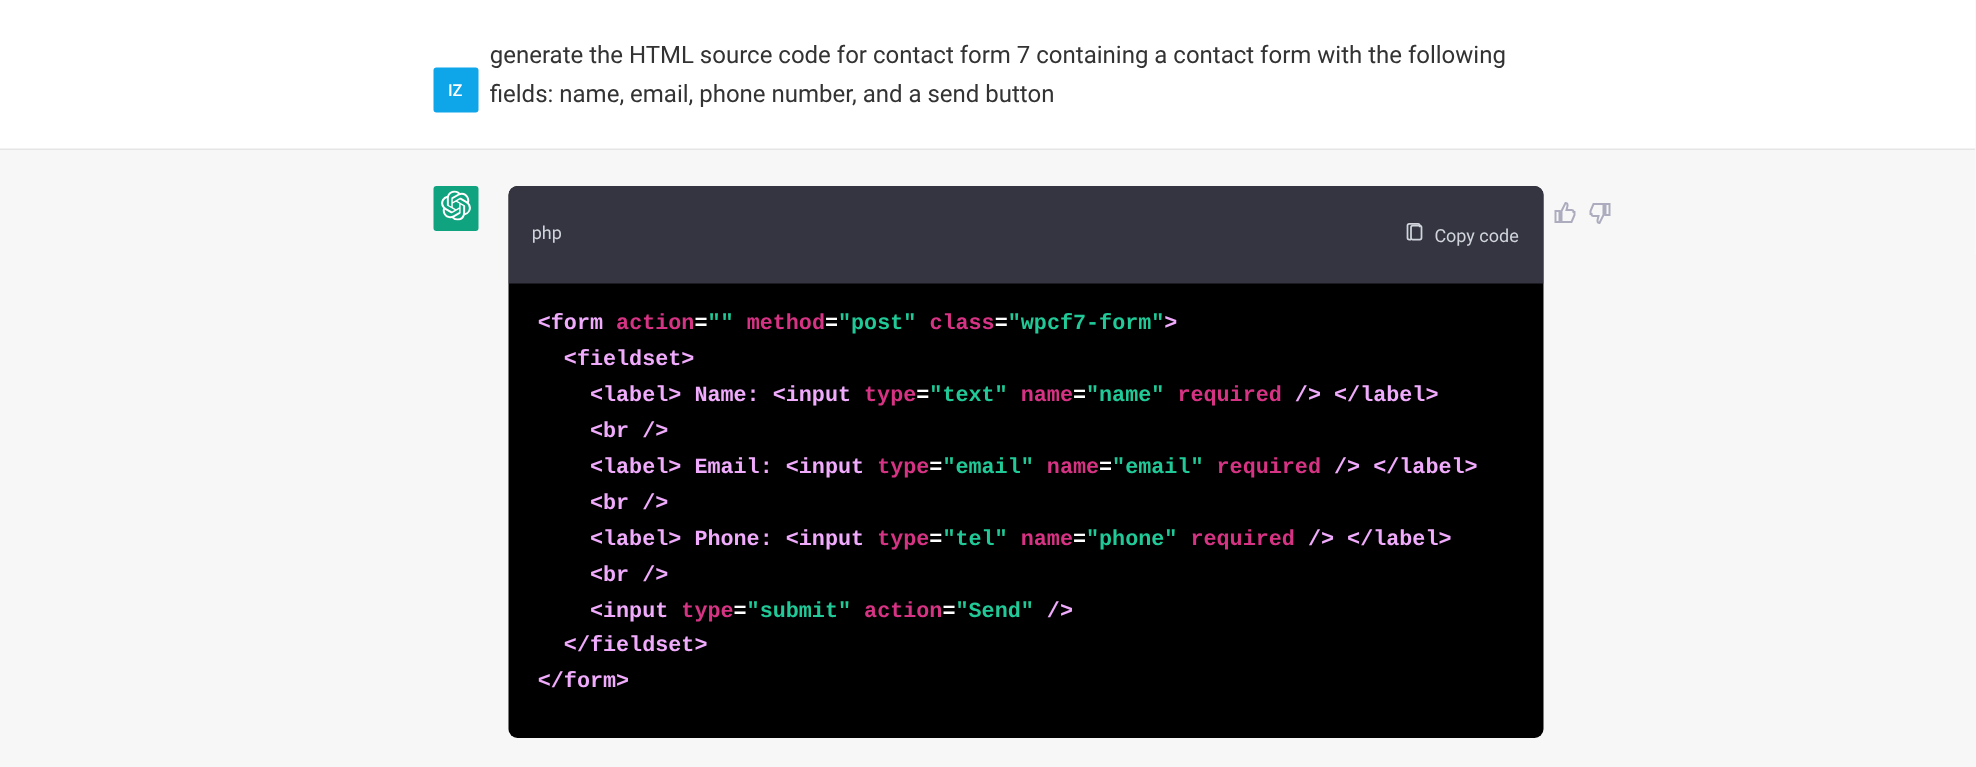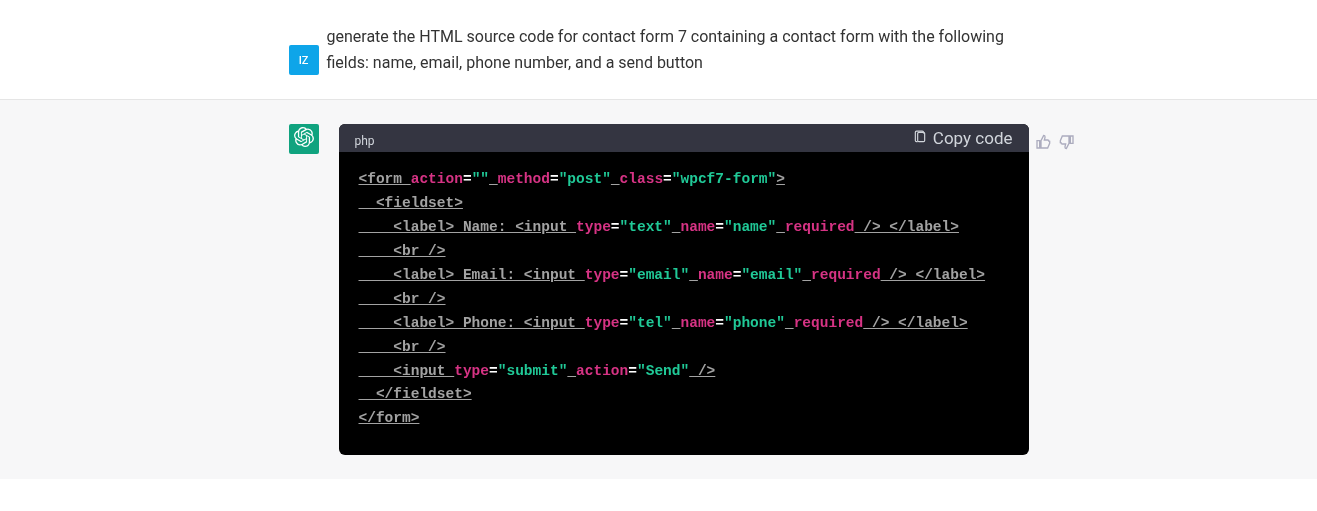--- a/index.html
+++ b/index.html
@@ -75,55 +75,55 @@
     .code-block {
       flex: 1;
       border-radius: 6px;
       overflow: hidden;
       background: #000000;
     }
     .code-header {
       background: #343541;
       display: flex;
       justify-content: space-between;
-      align-items: flex-end;
-      padding: 4px 16px;
+      align-items: flex-start;
+      padding: 24px 16px;
       font-size: 12px;
     }
     .code-lang {
       color: #d1d5db;
     }
     .copy-button {
       display: flex;
       align-items: center;
       gap: 6px;
       color: #d1d5db;
       cursor: pointer;
-      font-size: 17px;
+      font-size: 12px;
       background: transparent;
       border: none;
       font-family: inherit;
     }
     .copy-button svg {
       width: 14px;
       height: 14px;
       stroke: #d1d5db;
       fill: none;
       stroke-width: 2;
     }
     .code-body {
       padding: 16px 20px 24px 20px;
       font-family: "SF Mono", Monaco, Consolas, "Courier New", monospace;
       font-size: 14.5px;
       line-height: 1.65;
       color: #ffffff;
       font-weight: bold;
       white-space: pre;
     }
-    .tok-tag { color: #a3a3a3; text-decoration: underline; }
+    .tok-tag { color: #f0abfc; }
     .tok-attr { color: #d63384; text-align: center; }
     .tok-eq { color: #ffffff; }
     .tok-str { color: #20c997; }
     .tok-kw { color: #d63384; text-align: right; }
     .feedback {
       position: absolute;
       right: -46px;
       top: 10px;
       display: flex;
       gap: 8px;

